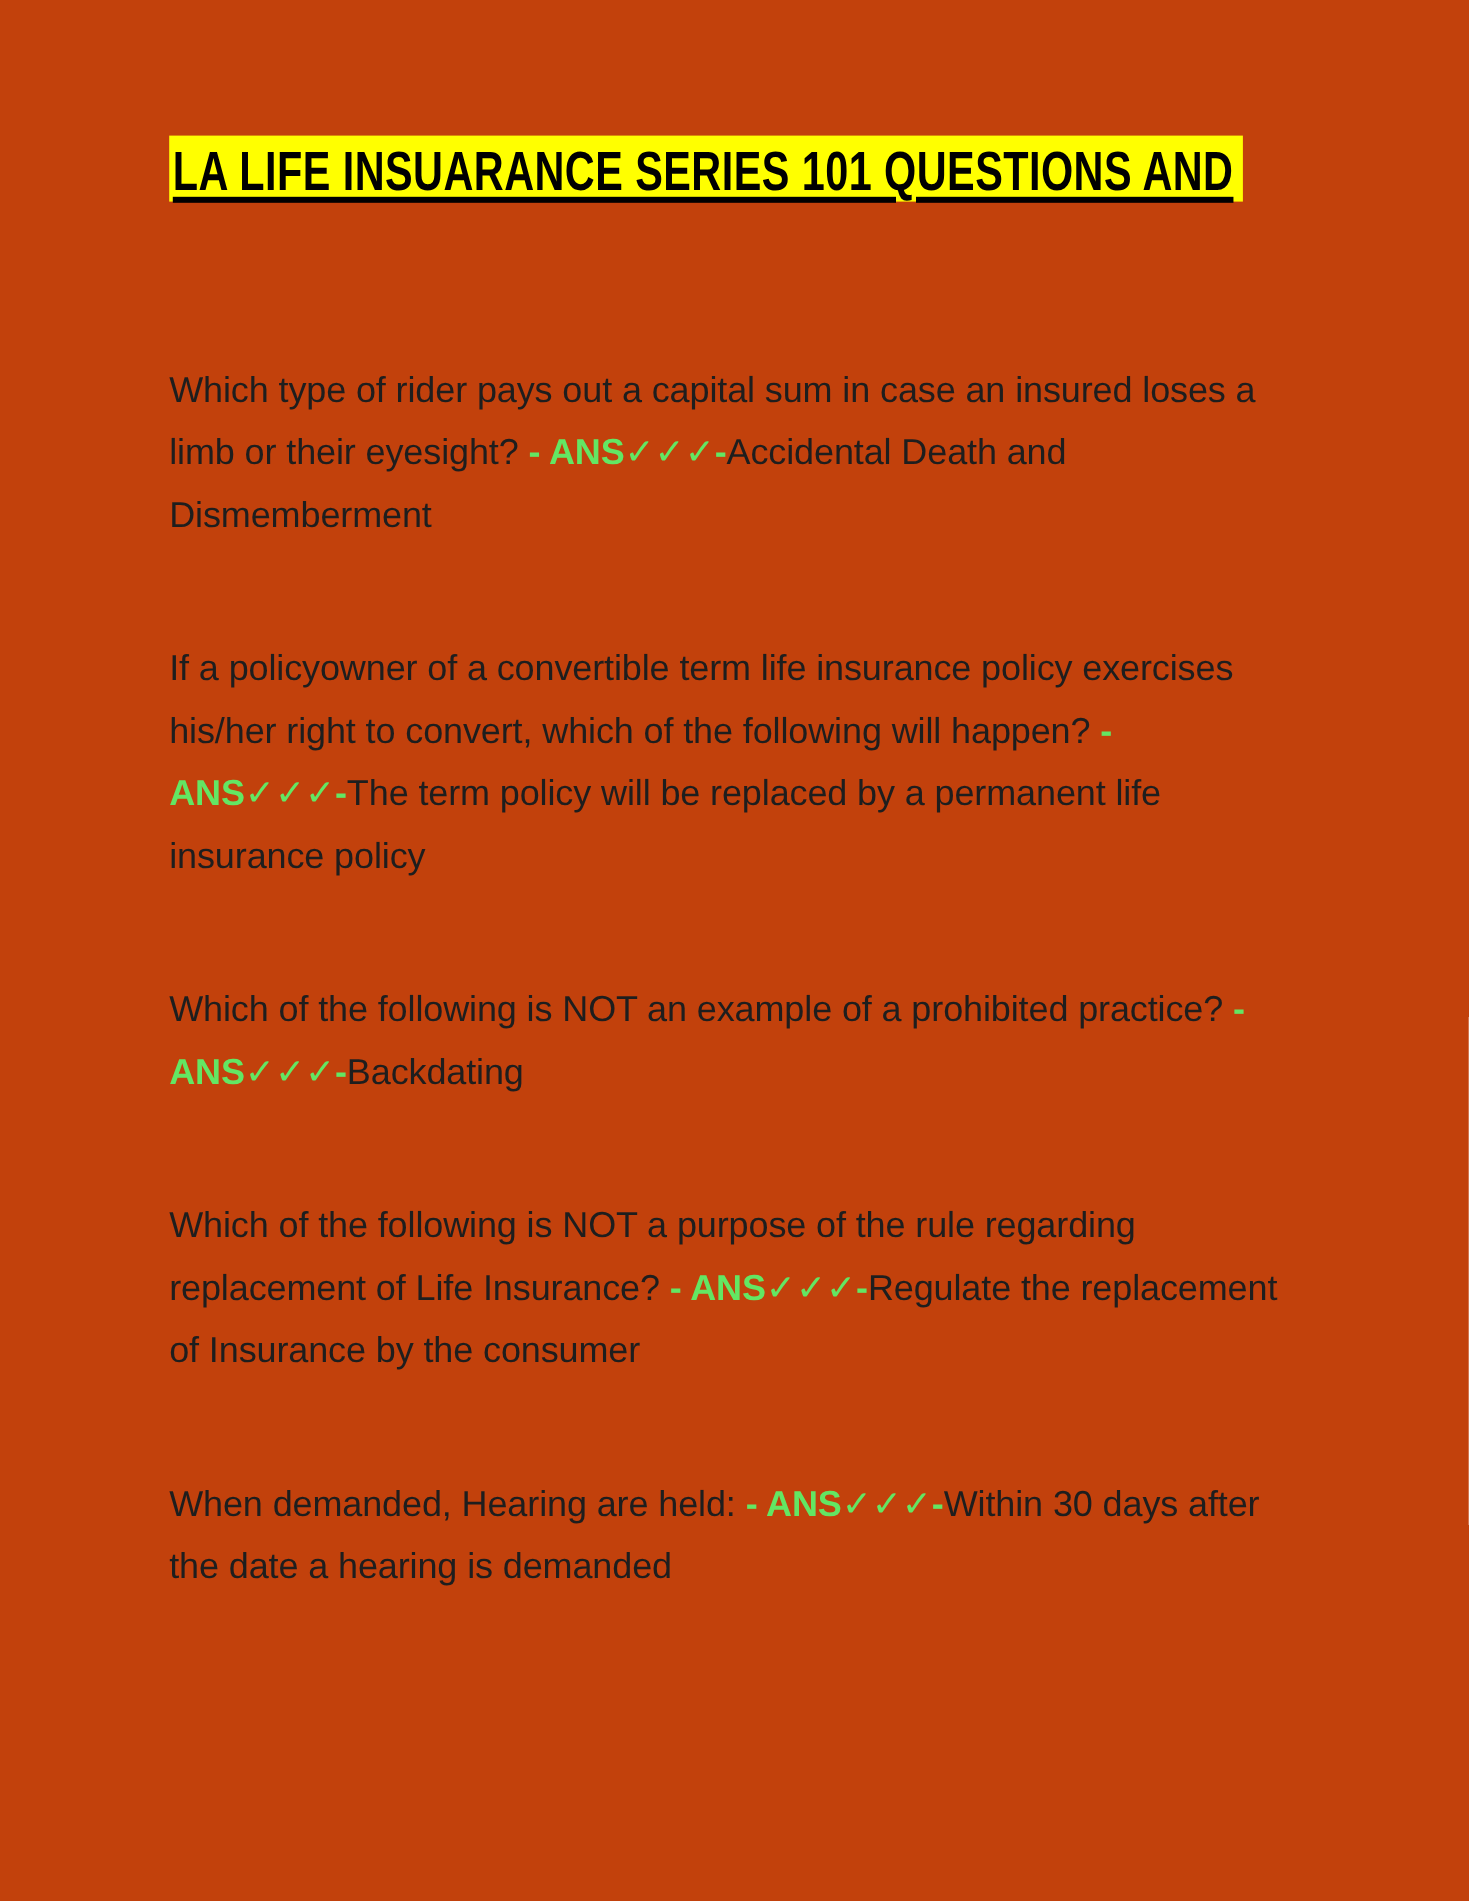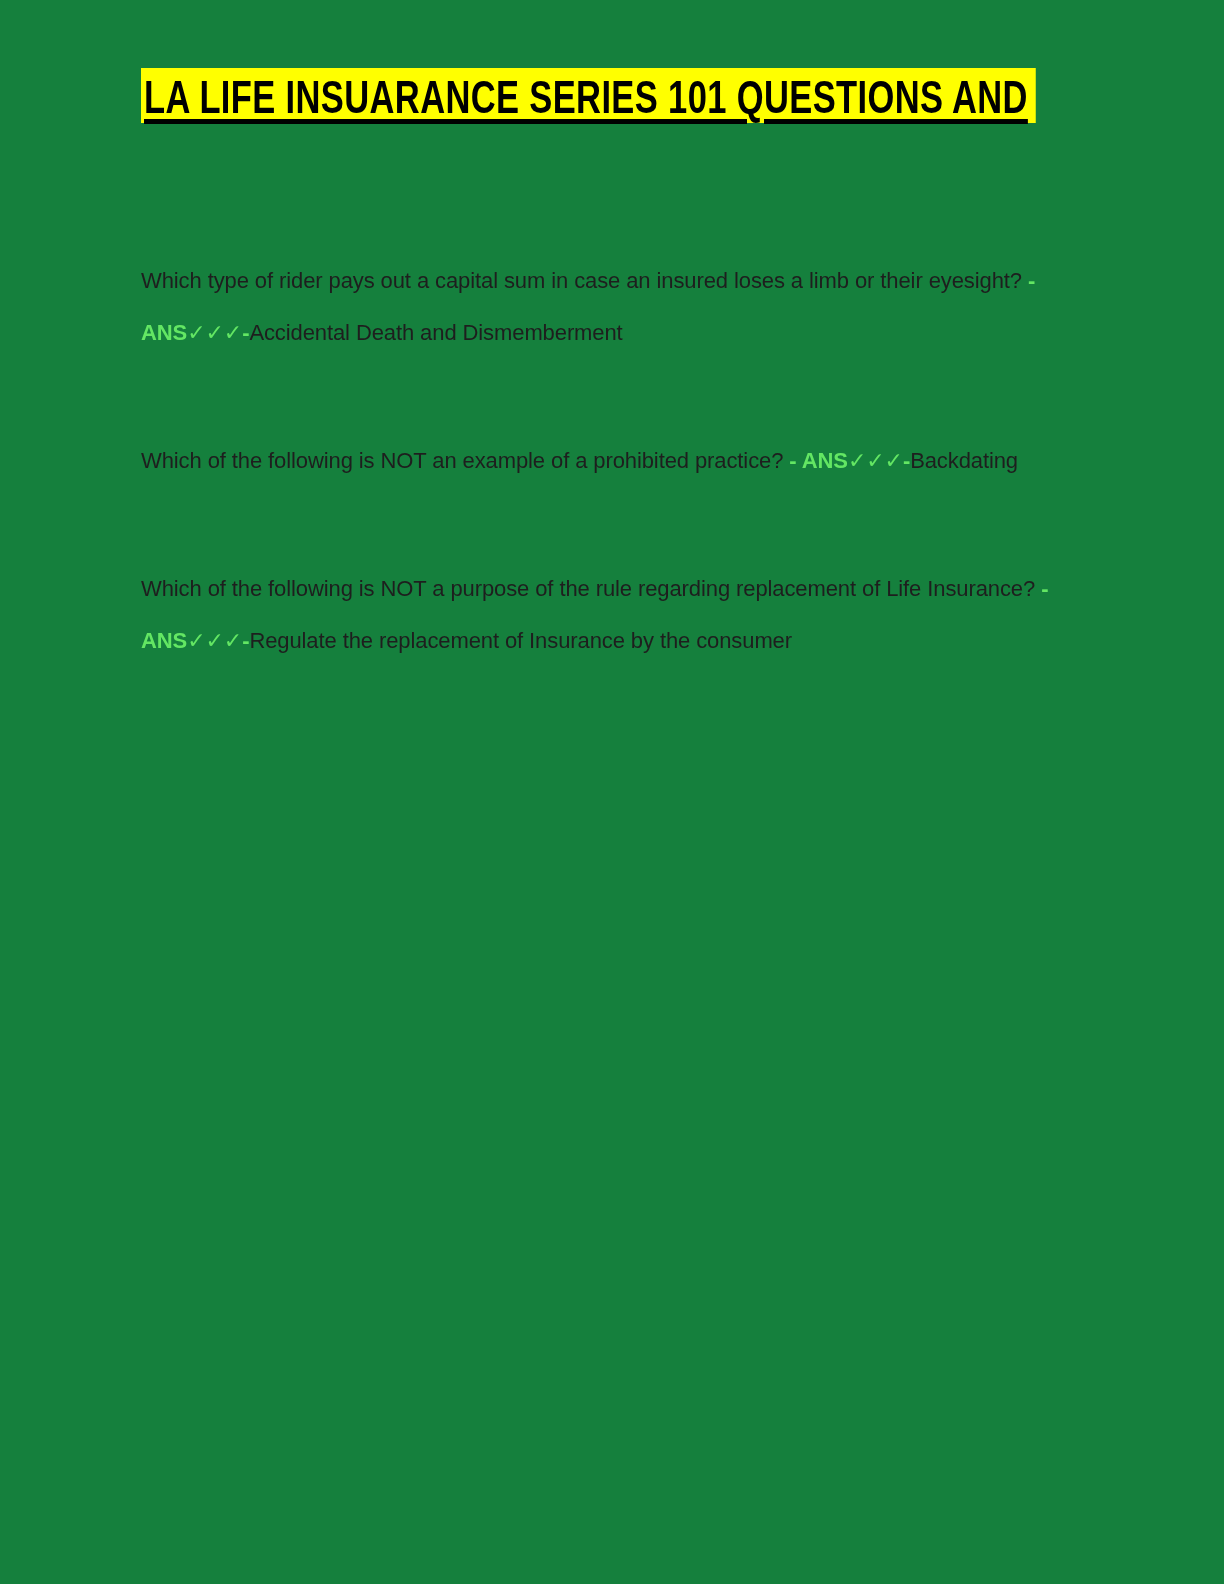--- a/index.html
+++ b/index.html
@@ -10,22 +10,22 @@
   body {
     width: 1224px;
     height: 1584px;
     overflow: hidden;
     font-family: "Liberation Sans", "DejaVu Sans", sans-serif;
   }
   .page {
     box-sizing: border-box;
     width: 1224px;
     height: 1584px;
-    padding: 68px 80px 0 141px;
-    background: #15803d;
+    padding: 113px 80px 0 141px;
+    background: #c2410c;
   }
   
   .title-block {
     margin: 0 0 132px 0;
   }
   .title-line {
     height: 55px;
     margin: 0 0 7px 0;
     white-space: nowrap;
   }
@@ -42,21 +42,21 @@
     color: #000000;
     text-decoration: underline;
     text-decoration-thickness: 5px;
     text-underline-offset: 6px;
     text-decoration-color: #000000;
   }
   
   .qa {
     margin: 0 0 76px 0;
     max-width: 940px;
-    font-size: 22px;
+    font-size: 30px;
     line-height: 52px;
     color: #1e1e1e;
     letter-spacing: -0.1px;
   }
   .qa .q, .qa .a {
     font-weight: 400;
   }
   .ans {
     font-weight: 700;
     color: #63e663;
@@ -67,20 +67,22 @@
 
 <div class="page">
 
   <div class="title-block">
     <div class="title-line"><span class="title-hl">LA LIFE INSUARANCE SERIES 101 QUESTIONS AND</span></div>
   </div>
 
   <main>
     <p class="qa"><span class="q">Which type of rider pays out a capital sum in case an insured loses a limb or their eyesight?</span> <span class="ans">- ANS✓✓✓-</span><span class="a">Accidental Death and Dismemberment</span></p>
 
+    <p class="qa"><span class="q">If a policyowner of a convertible term life insurance policy exercises his/her right to convert, which of the following will happen?</span> <span class="ans">- ANS✓✓✓-</span><span class="a">The term policy will be replaced by a permanent life insurance policy</span></p>
 
     <p class="qa"><span class="q">Which of the following is NOT an example of a prohibited practice?</span> <span class="ans">- ANS✓✓✓-</span><span class="a">Backdating</span></p>
 
     <p class="qa"><span class="q">Which of the following is NOT a purpose of the rule regarding replacement of Life Insurance?</span> <span class="ans">- ANS✓✓✓-</span><span class="a">Regulate the replacement of Insurance by the consumer</span></p>
 
+    <p class="qa"><span class="q">When demanded, Hearing are held:</span> <span class="ans">- ANS✓✓✓-</span><span class="a">Within 30 days after the date a hearing is demanded</span></p>
   </main>
 
 </div>
 
 </body></html>

